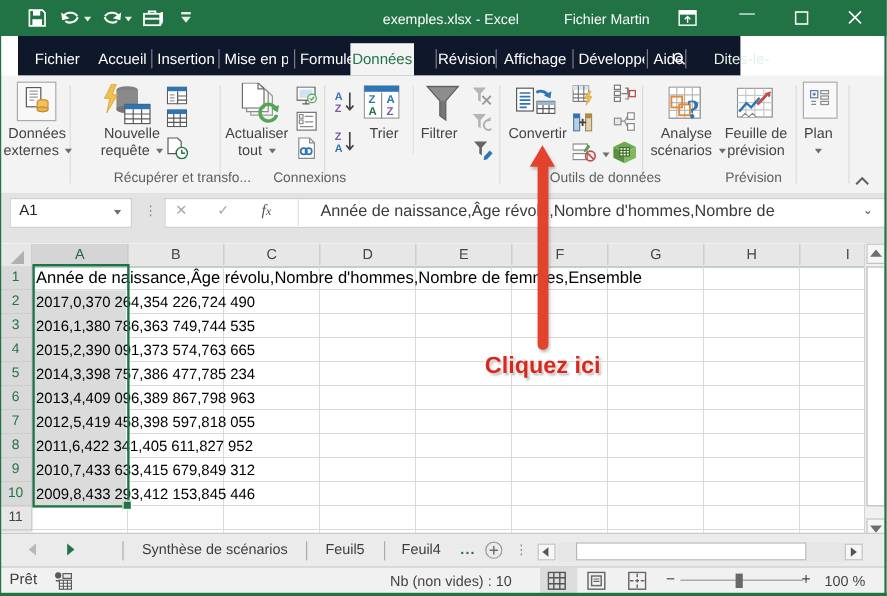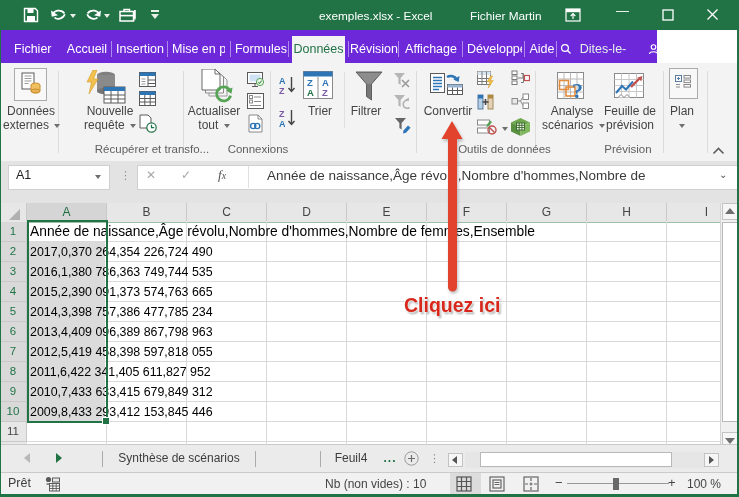--- a/index.html
+++ b/index.html
@@ -1,20 +1,20 @@
 <!DOCTYPE html>
 <html><head><meta charset="utf-8">
 <style>
 html,body{margin:0;padding:0;}
 body{width:739px;height:497px;overflow:hidden;font-family:"Liberation Sans",sans-serif;}
 #app{position:absolute;top:0;left:0;width:739px;height:497px;background:#fff;overflow:hidden;}
 .abs{position:absolute;}
 
 #titlebar{position:absolute;top:0;left:0;width:739px;height:30px;background:#217346;}
-#tabbar{position:absolute;top:30px;left:0;width:657px;height:33px;background:#6d28d9;}
+#tabbar{position:absolute;top:30px;left:15px;width:602px;height:33px;background:#0f172a;}
 .tab{position:absolute;top:6px;height:27px;line-height:26px;color:#fff;font-size:12.5px;text-align:center;}
 .tabsep{position:absolute;top:11px;width:1px;height:16px;background:rgba(255,255,255,.45);}
 #tab-active{position:absolute;top:36px;left:292px;width:53px;height:27px;background:#f3f3f3;color:#217346;font-size:12.5px;text-align:center;line-height:26px;}
 
 #ribbon{position:absolute;top:63px;left:0;width:739px;height:98px;background:#f3f3f3;border-bottom:1px solid #d2d2d2;}
 .gsep{position:absolute;top:8px;width:1px;height:82px;background:#dcdcdc;}
 .glabel{position:absolute;top:80px;font-size:11.5px;color:#5f5f5f;text-align:center;white-space:nowrap;padding-left:28px;}
 .btxt{position:absolute;font-size:12px;color:#444;text-align:center;white-space:nowrap;line-height:14px;}
 .tri{display:inline-block;width:0;height:0;border-left:3px solid transparent;border-right:3px solid transparent;border-top:4px solid #6e6e6e;vertical-align:1px;margin-left:2px;}
 .triw{display:inline-block;width:0;height:0;border-left:3px solid transparent;border-right:3px solid transparent;border-top:4px solid #e8f0e8;}
@@ -407,20 +407,21 @@
   <div class="abs" style="left:1px;top:229px;width:16px;height:17px;background:#f6f6f6;border:1px solid #c3c3c3;box-sizing:border-box"></div>
   <div class="abs" style="left:4px;top:235px;width:0;height:0;border-left:5px solid transparent;border-right:5px solid transparent;border-top:6px solid #6e6e6e"></div>
 </div>
 
 <div id="sheetbar">
   <div class="abs" style="left:24px;top:8px;width:0;height:0;border-top:5px solid transparent;border-bottom:5px solid transparent;border-right:6px solid #b8b8b8"></div>
   <div class="abs" style="left:56px;top:8px;width:0;height:0;border-top:5px solid transparent;border-bottom:5px solid transparent;border-left:6px solid #217346"></div>
   <div class="ssep" style="left:102px"></div>
   <div class="stab" style="left:103px;width:152px">Synthèse de scénarios</div>
   <div class="ssep" style="left:255px"></div>
+  <div class="stab" style="left:255px;width:65px">Feuil5</div>
   <div class="ssep" style="left:320px"></div>
   <div class="stab" style="left:320px;width:62px">Feuil4</div>
   <div class="stab" style="left:378px;width:24px;letter-spacing:1px;color:#217346;font-weight:bold">...</div>
   <svg class="abs" style="left:404px;top:6px" width="15" height="15" viewBox="0 0 15 15">
         <circle cx="7.5" cy="7.5" r="6.7" fill="none" stroke="#9a9a9a" stroke-width="1"></circle>
         <path d="M7.5 4 v7 M4 7.5 h7" stroke="#6e6e6e" stroke-width="1.2"></path>
       </svg>
   <div class="abs" style="left:429px;top:7px;color:#8a8a8a;font-size:11px">⋮</div>
   <div class="abs" style="left:448px;top:8px;width:15px;height:14px;background:#f6f6f6;border:1px solid #c3c3c3;box-sizing:border-box"></div>
   <div class="abs" style="left:452px;top:11px;width:0;height:0;border-top:4px solid transparent;border-bottom:4px solid transparent;border-right:5px solid #555"></div>

